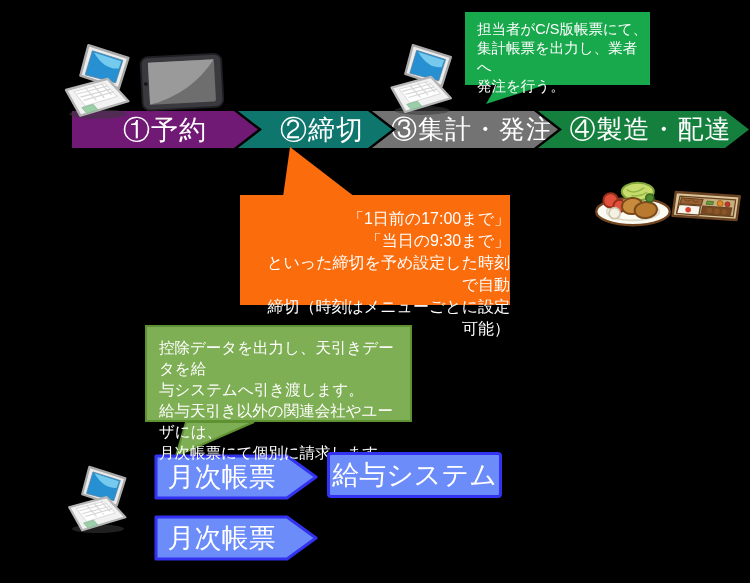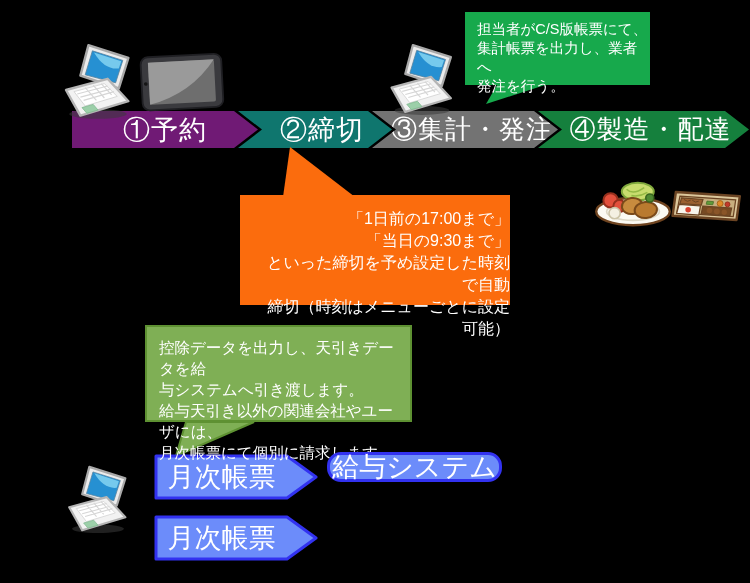--- a/index.html
+++ b/index.html
@@ -25,21 +25,21 @@
   #callout-order{left:465px;top:12px;width:185px;height:73px;font-size:14.5px;line-height:19px;padding:8px 0 0 12px;}
   #callout-deadline{left:240px;top:195px;width:270px;height:110px;font-size:16px;line-height:22px;padding:13px 0 0 15px;}
   #callout-deduction{left:145px;top:325px;width:267px;height:97px;font-size:15.5px;line-height:21px;
                      padding:10px 16px 0 12px;border:2px solid;}
 
   
   .bill-label{position:absolute;display:flex;align-items:center;justify-content:center;
               color:#fff;font-size:27px;z-index:2;white-space:nowrap;}
   #label-deduction{left:156px;top:456px;width:131px;height:42px;}
   #label-monthly{left:156px;top:517px;width:131px;height:42px;}
-  #box-payroll{left:327px;top:452px;width:175px;height:30px;border-radius:14px;border:3px solid;
+  #box-payroll{left:327px;top:452px;width:175px;height:46px;border-radius:4px;border:3px solid;
                box-sizing:border-box;font-size:27px;}
 
   .overlay{position:absolute;left:0;top:0;z-index:1;pointer-events:none;}
   .icon{z-index:3;}
 </style>
 </head>
 <body>
 
 <div class="canvas">
 

